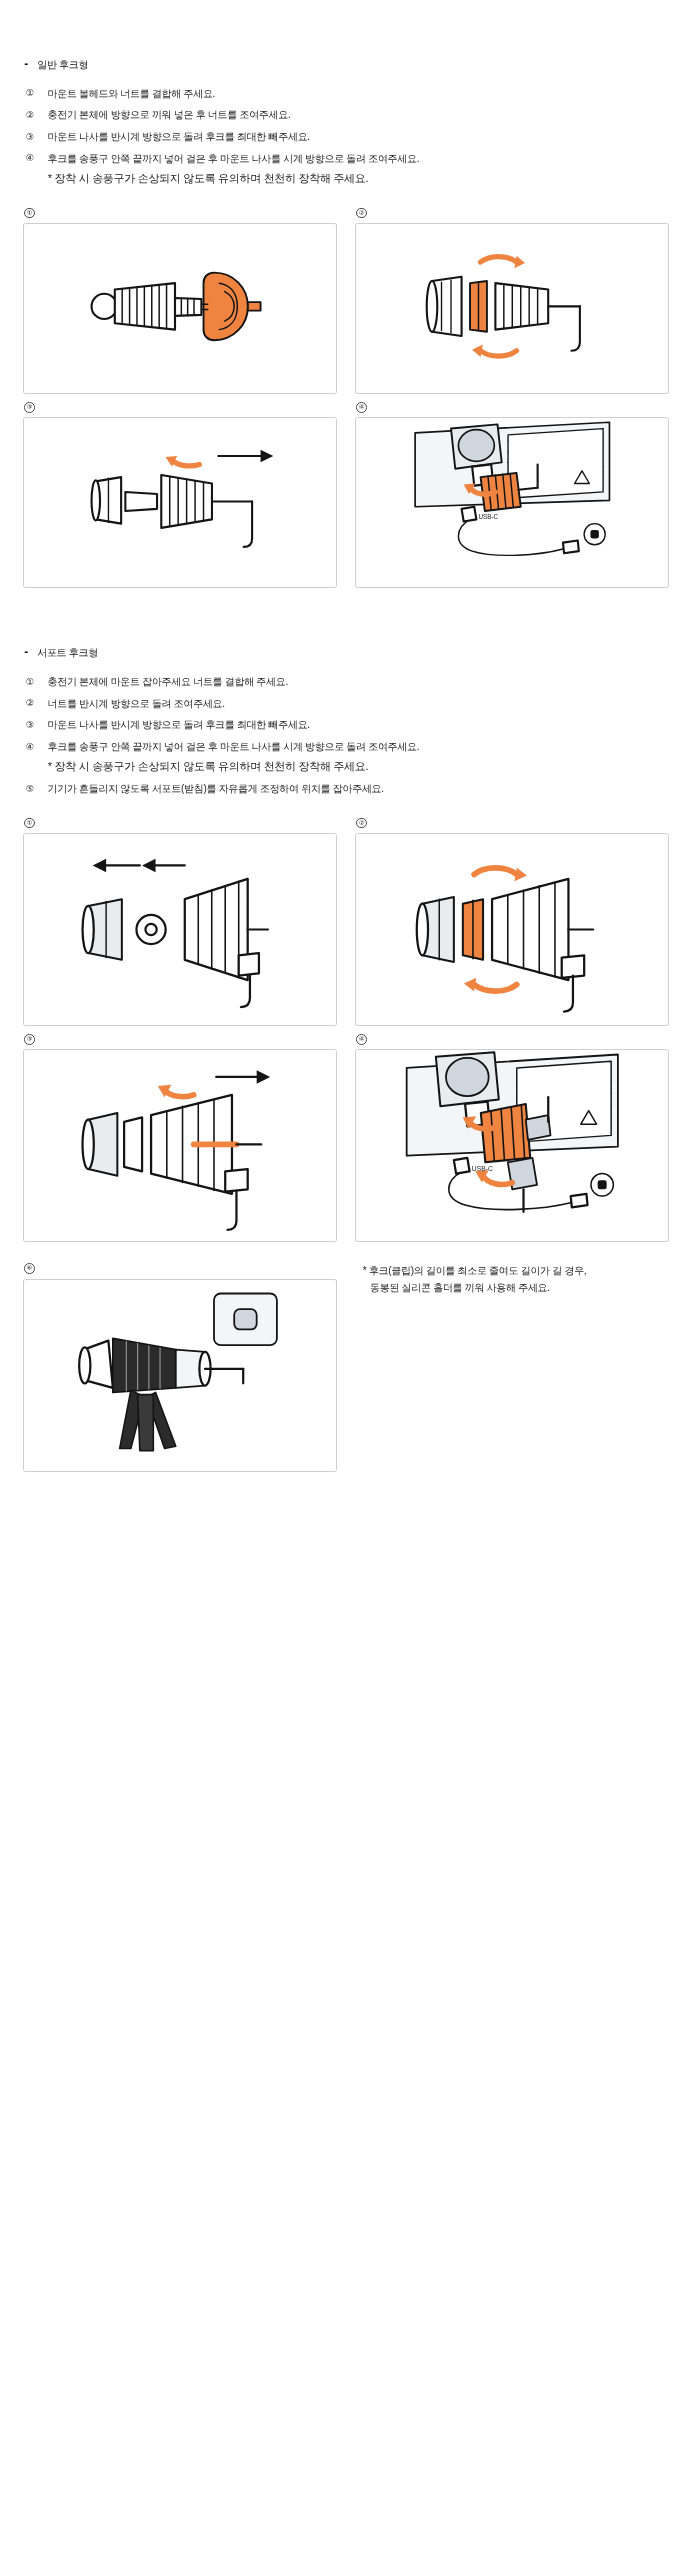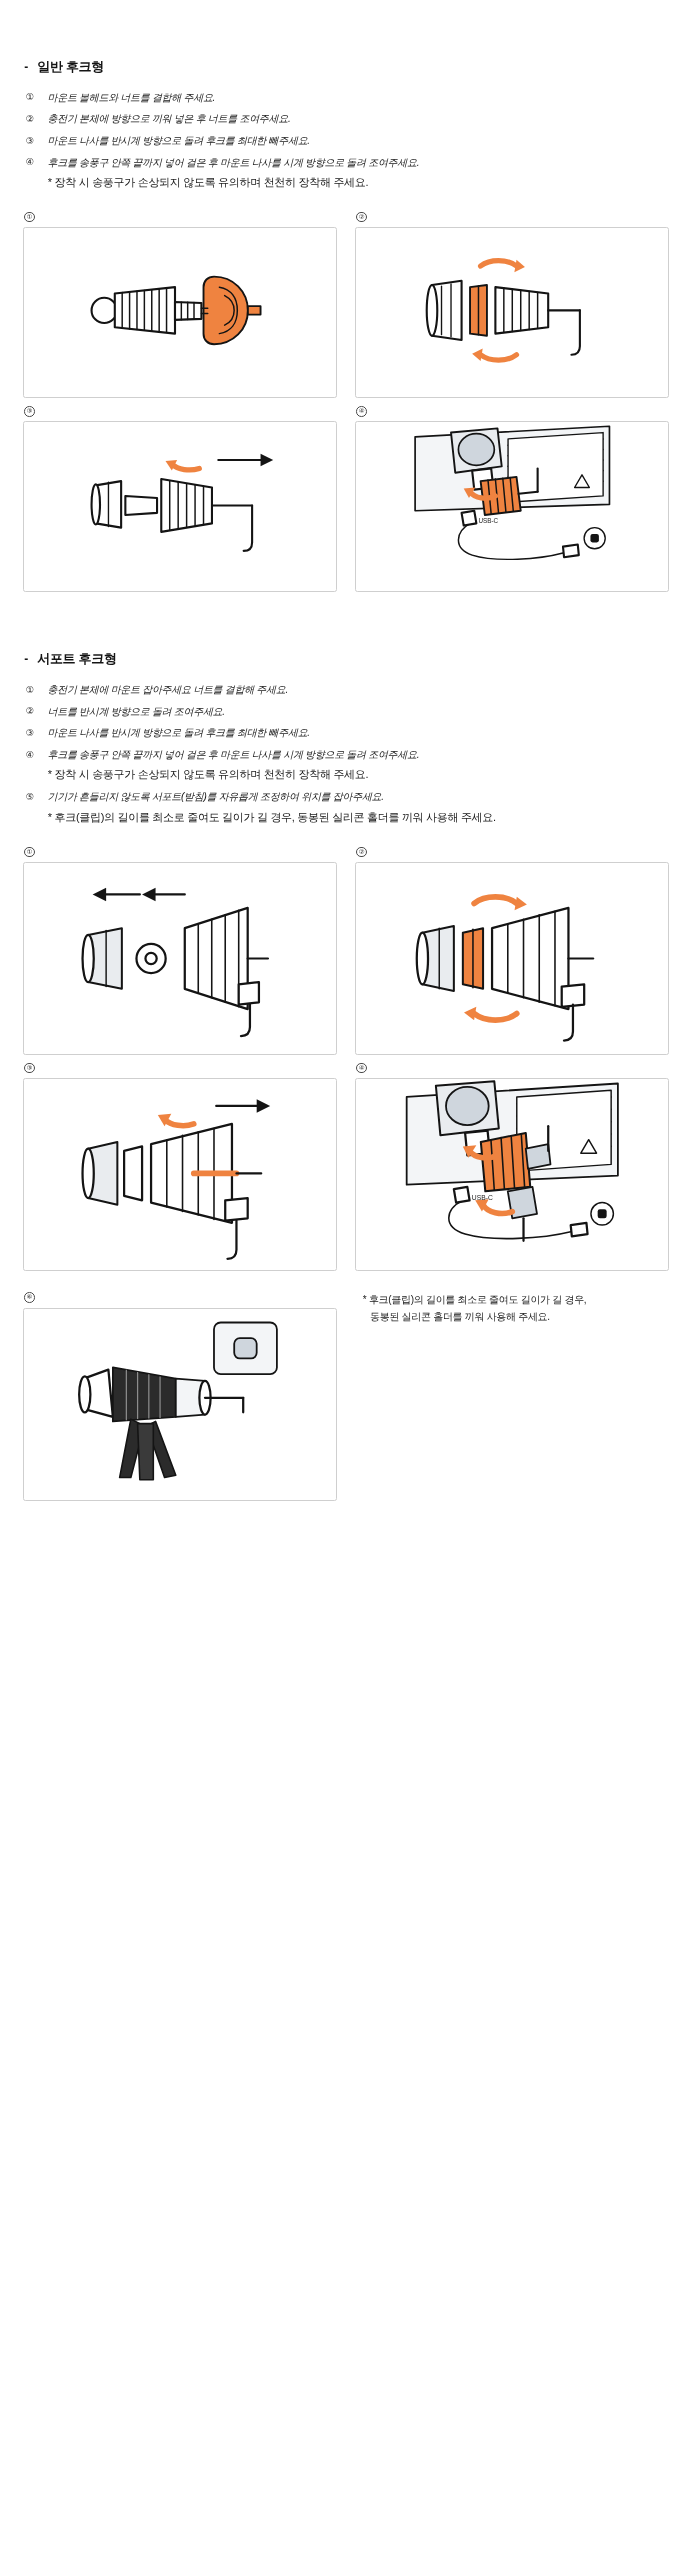--- a/index.html
+++ b/index.html
@@ -33,22 +33,22 @@
     padding-left: 13px;
     margin-bottom: 14.5px;
   }
   .dash {
     font-size: 12px;
     font-weight: 700;
     color: #141414;
     line-height: 1;
   }
   .section-title {
-    font-size: 13px;
-    font-weight: 700;
+    font-size: 10px;
+    font-weight: 400;
     color: #141414;
     letter-spacing: -0.3px;
   }
 
   
   .steps { padding-left: 14.5px; }
   .step {
     display: flex;
     align-items: flex-start;
     gap: 9.7px;
@@ -61,21 +61,20 @@
     line-height: 1.45;
     color: #222;
     text-align: left;
     padding-top: 0.8px;
   }
   .step-text {
     font-size: 10px;
     line-height: 1.45;
     color: #191919;
     letter-spacing: -0.3px;
-    font-style: italic;
   }
   .note {
     margin: -2.4px 0 7.2px 22px;
     font-size: 11px;
     line-height: 1.45;
     color: #191919;
     letter-spacing: -0.3px;
   }
 
   
@@ -362,21 +361,20 @@
       </div>
       <div class="step">
         <span class="step-num">④</span>
         <span class="step-text">후크를 송풍구 안쪽 끝까지 넣어 걸은 후 마운트 나사를 시계 방향으로 돌려 조여주세요.</span>
       </div>
       <div class="note">* 장착 시 송풍구가 손상되지 않도록 유의하며 천천히 장착해 주세요.</div>
       <div class="step">
         <span class="step-num">⑤</span>
         <span class="step-text">기기가 흔들리지 않도록 서포트(받침)를 자유롭게 조정하여 위치를 잡아주세요.</span>
       </div>
-      <div class="note">* 후크(클립)의 길이를 최소로 줄여도 길이가 길 경우, 동봉된 실리콘 홀더를 끼워 사용해 주세요.</div>
     </div>
 
     <div class="panels">
 
       <div class="panel-wrap">
         <div class="badge">①</div>
         <div class="panel h-tall">
           <svg viewBox="0 0 200 170" preserveAspectRatio="xMidYMid meet">
 
             <path class="gry" d="M18 64 L48 58 L48 112 L18 106 Z"></path>

